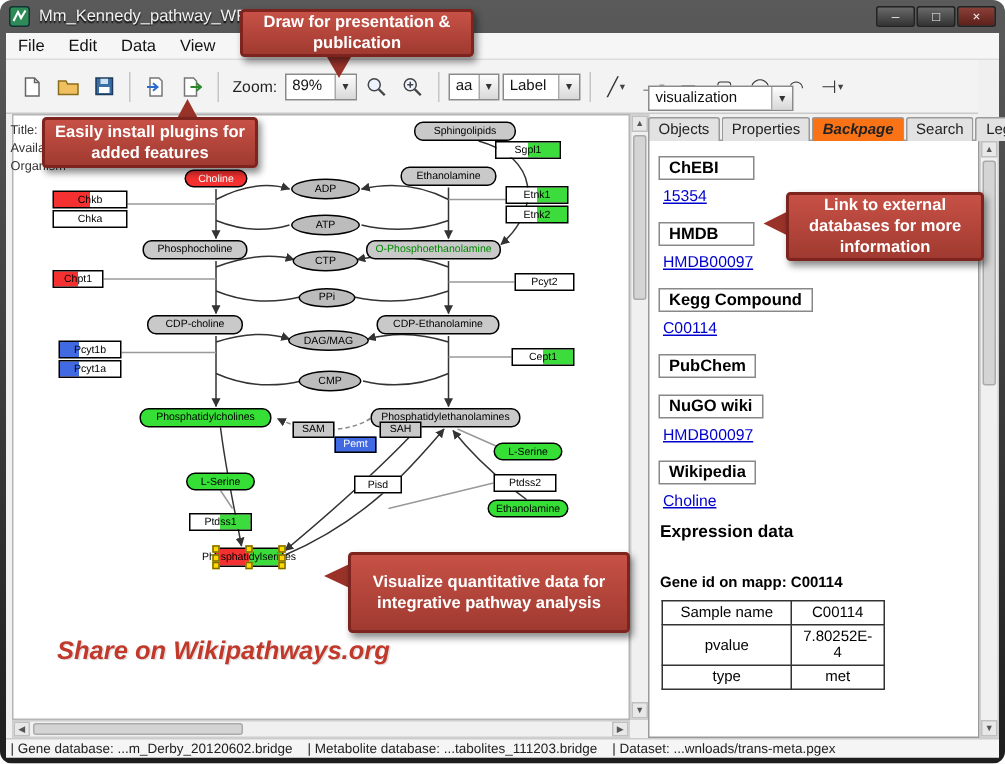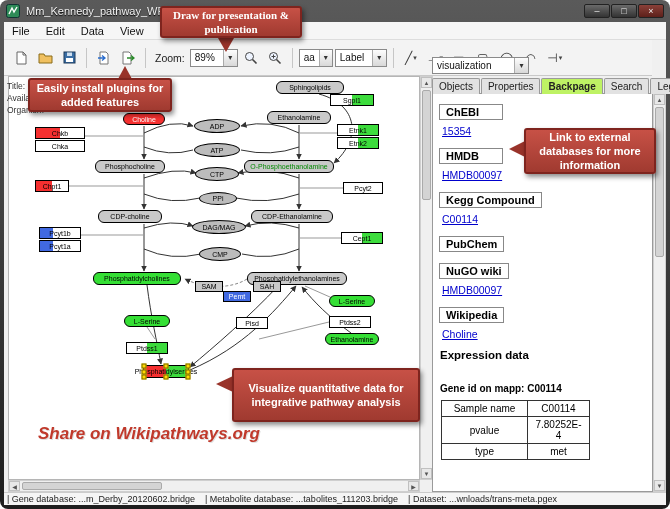--- a/index.html
+++ b/index.html
@@ -58,41 +58,41 @@
   .sbar { position:absolute; background:#f0f0f0; border:1px solid #cfcfcf; }
   .sbar .arrow { position:absolute; display:flex; align-items:center; justify-content:center; font-size:6px; color:#555; background:#e8e8e8; border:1px solid #c0c0c0; }
   .sbar .thumb { position:absolute; background:#d4d4d4; border:1px solid #aaa; border-radius:2px; }
   .vscroll-canvas { left:416px; top:54px; width:13px; height:404px; }
   .hscroll-canvas { left:4px; top:458px; width:412px; height:12px; }
   .vscroll-side { left:649px; top:71px; width:13px; height:399px; }
 
   
   .side-tabs { position:absolute; left:428px; top:56px; height:16px; display:flex; z-index:2; }
   .tab { font-size:10px; padding:2px 6px; background:#e2e2e2; border:1px solid #9a9a9a; border-bottom:none; color:#222; margin-right:1px; border-radius:2px 2px 0 0; }
-  .tab.active { background:#bef264; font-weight:bold; position:relative; top:0; }
+  .tab.active { background:#f97316; font-weight:bold; position:relative; top:0;font-style:italic; }
   .side-panel { position:absolute; left:428px; top:71px; width:221px; height:399px; background:#fff; border:1px solid #9a9a9a; padding:8px 6px; overflow:hidden; z-index:1; }
   .bp-section { margin-bottom:9px; }
   .bp-header { display:inline-block; border:1px solid #888; background:#fff; padding:1px 6px; font-size:11px; font-weight:bold; color:#000; min-width:64px; }
   .bp-value { margin:5px 0 0 3px; font-size:10.5px; }
   .bp-link { color:#0000cc; text-decoration:underline; cursor:pointer; }
   .bp-plain { color:#111; }
   .exp-title { font-size:11.5px; font-weight:bold; margin:4px 0 0 1px; }
   .geneid { font-size:10px; font-weight:bold; margin:22px 0 6px 1px; }
   table.exp { border-collapse:collapse; margin-left:2px; }
   table.exp td { border:1px solid #333; font-size:10px; padding:2px 6px; text-align:center; background:#fff; color:#000; }
   table.exp td:first-child { width:86px; }
   table.exp td:last-child { width:62px; }
 
   
   .statusbar { position:absolute; left:0; top:470px; width:662px; height:13px; background:#f5f5f5; border-top:1px solid #ccc; font-size:9px; color:#222; display:flex; align-items:center; padding:0 3px; white-space:pre; overflow:hidden; }
 
   
   .callout { position:absolute; z-index:50; background:linear-gradient(#c75146,#a03a30); border:2px solid #7e241e; color:#fff; font-weight:bold; font-size:11px; text-align:center; padding:3px 6px; border-radius:3px; box-shadow:2px 3px 5px rgba(0,0,0,.45); display:flex; align-items:center; justify-content:center; line-height:1.3; }
   .ptr { position:absolute; width:0; height:0; z-index:49; }
-  .callout-top { left:160px; top:6px; width:142px; height:32px;font-family:Liberation Serif, serif; }
+  .callout-top { left:160px; top:6px; width:156px; height:32px; }
   .ptr-top { left:218px; top:38px; border-left:8px solid transparent; border-right:8px solid transparent; border-top:14px solid #99332a; }
   .callout-left { left:28px; top:78px; width:144px; height:34px; }
   .ptr-left { left:118px; top:66px; border-left:7px solid transparent; border-right:7px solid transparent; border-bottom:13px solid #99332a; }
   .callout-right { left:524px; top:128px; width:132px; height:46px; }
   .ptr-right { left:509px; top:141px; border-top:8px solid transparent; border-bottom:8px solid transparent; border-right:16px solid #99332a; }
   .callout-bottom { left:232px; top:368px; width:188px; height:54px; }
   .ptr-bottom { left:216px; top:376px; border-top:8px solid transparent; border-bottom:8px solid transparent; border-right:17px solid #99332a; }
   .share-text { position:absolute; left:38px; top:424px; z-index:40; font-size:17px; font-weight:bold; font-style:italic; color:#c0392b; text-shadow:1px 1px 0 #e0e0e0; }
 </style>
 </head>

